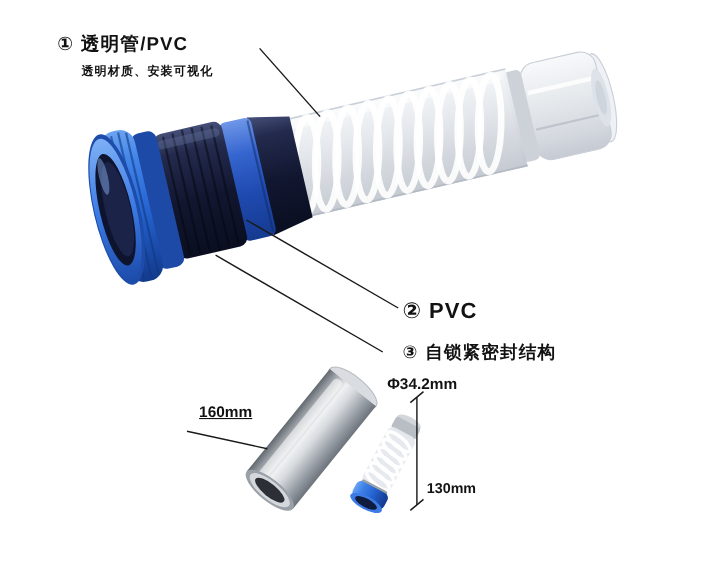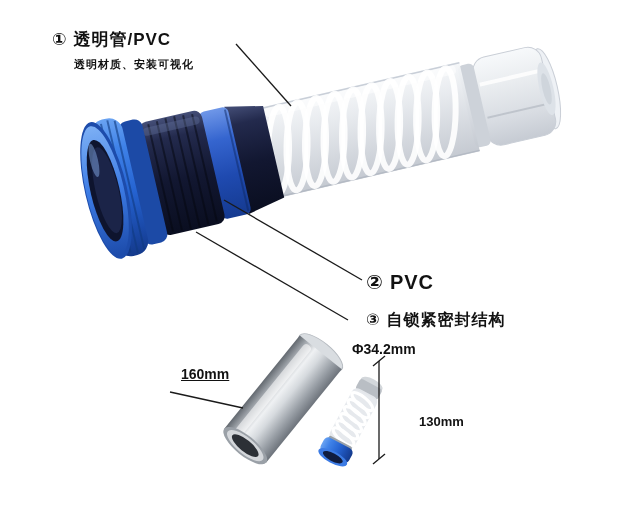--- a/index.html
+++ b/index.html
@@ -8,21 +8,21 @@
   .stage { position:relative; width:643px; height:510px; background:#ffffff; overflow:hidden; }
   .stage svg { position:absolute; left:0; top:0; }
   .label { position:absolute; color:#121212; font-weight:700; white-space:nowrap; }
   .num { display:inline-block; margin-right:6px; }
   .c1   { left:52px;  top:28px;  font-size:17px; letter-spacing:1px; }
   .c1sub{ left:74px;  top:57px;  font-size:11px; font-weight:600; letter-spacing:1px; }
   .c2   { left:366px; top:270px; font-size:20px; letter-spacing:1px; }
   .c3   { left:366px; top:310px; font-size:16px; letter-spacing:1px; }
   .d160 { left:181px; top:366px; font-size:14px;text-decoration:underline; }
   .d34  { left:352px; top:341px; font-size:14px; }
-  .d130 { left:388px; top:414px; font-size:13px;margin-left:31px; }
+  .d130 { left:388px; top:436px; font-size:13px; }
   .caption { left:204px; top:466px; font-size:18px; letter-spacing:4px; }
 </style>
 </head>
 <body>
 
 <div class="stage">
 
   <svg width="643" height="510" viewBox="0 0 643 510">
     <defs>
       <linearGradient id="gFlange" x1="0" y1="0" x2="0" y2="1">

